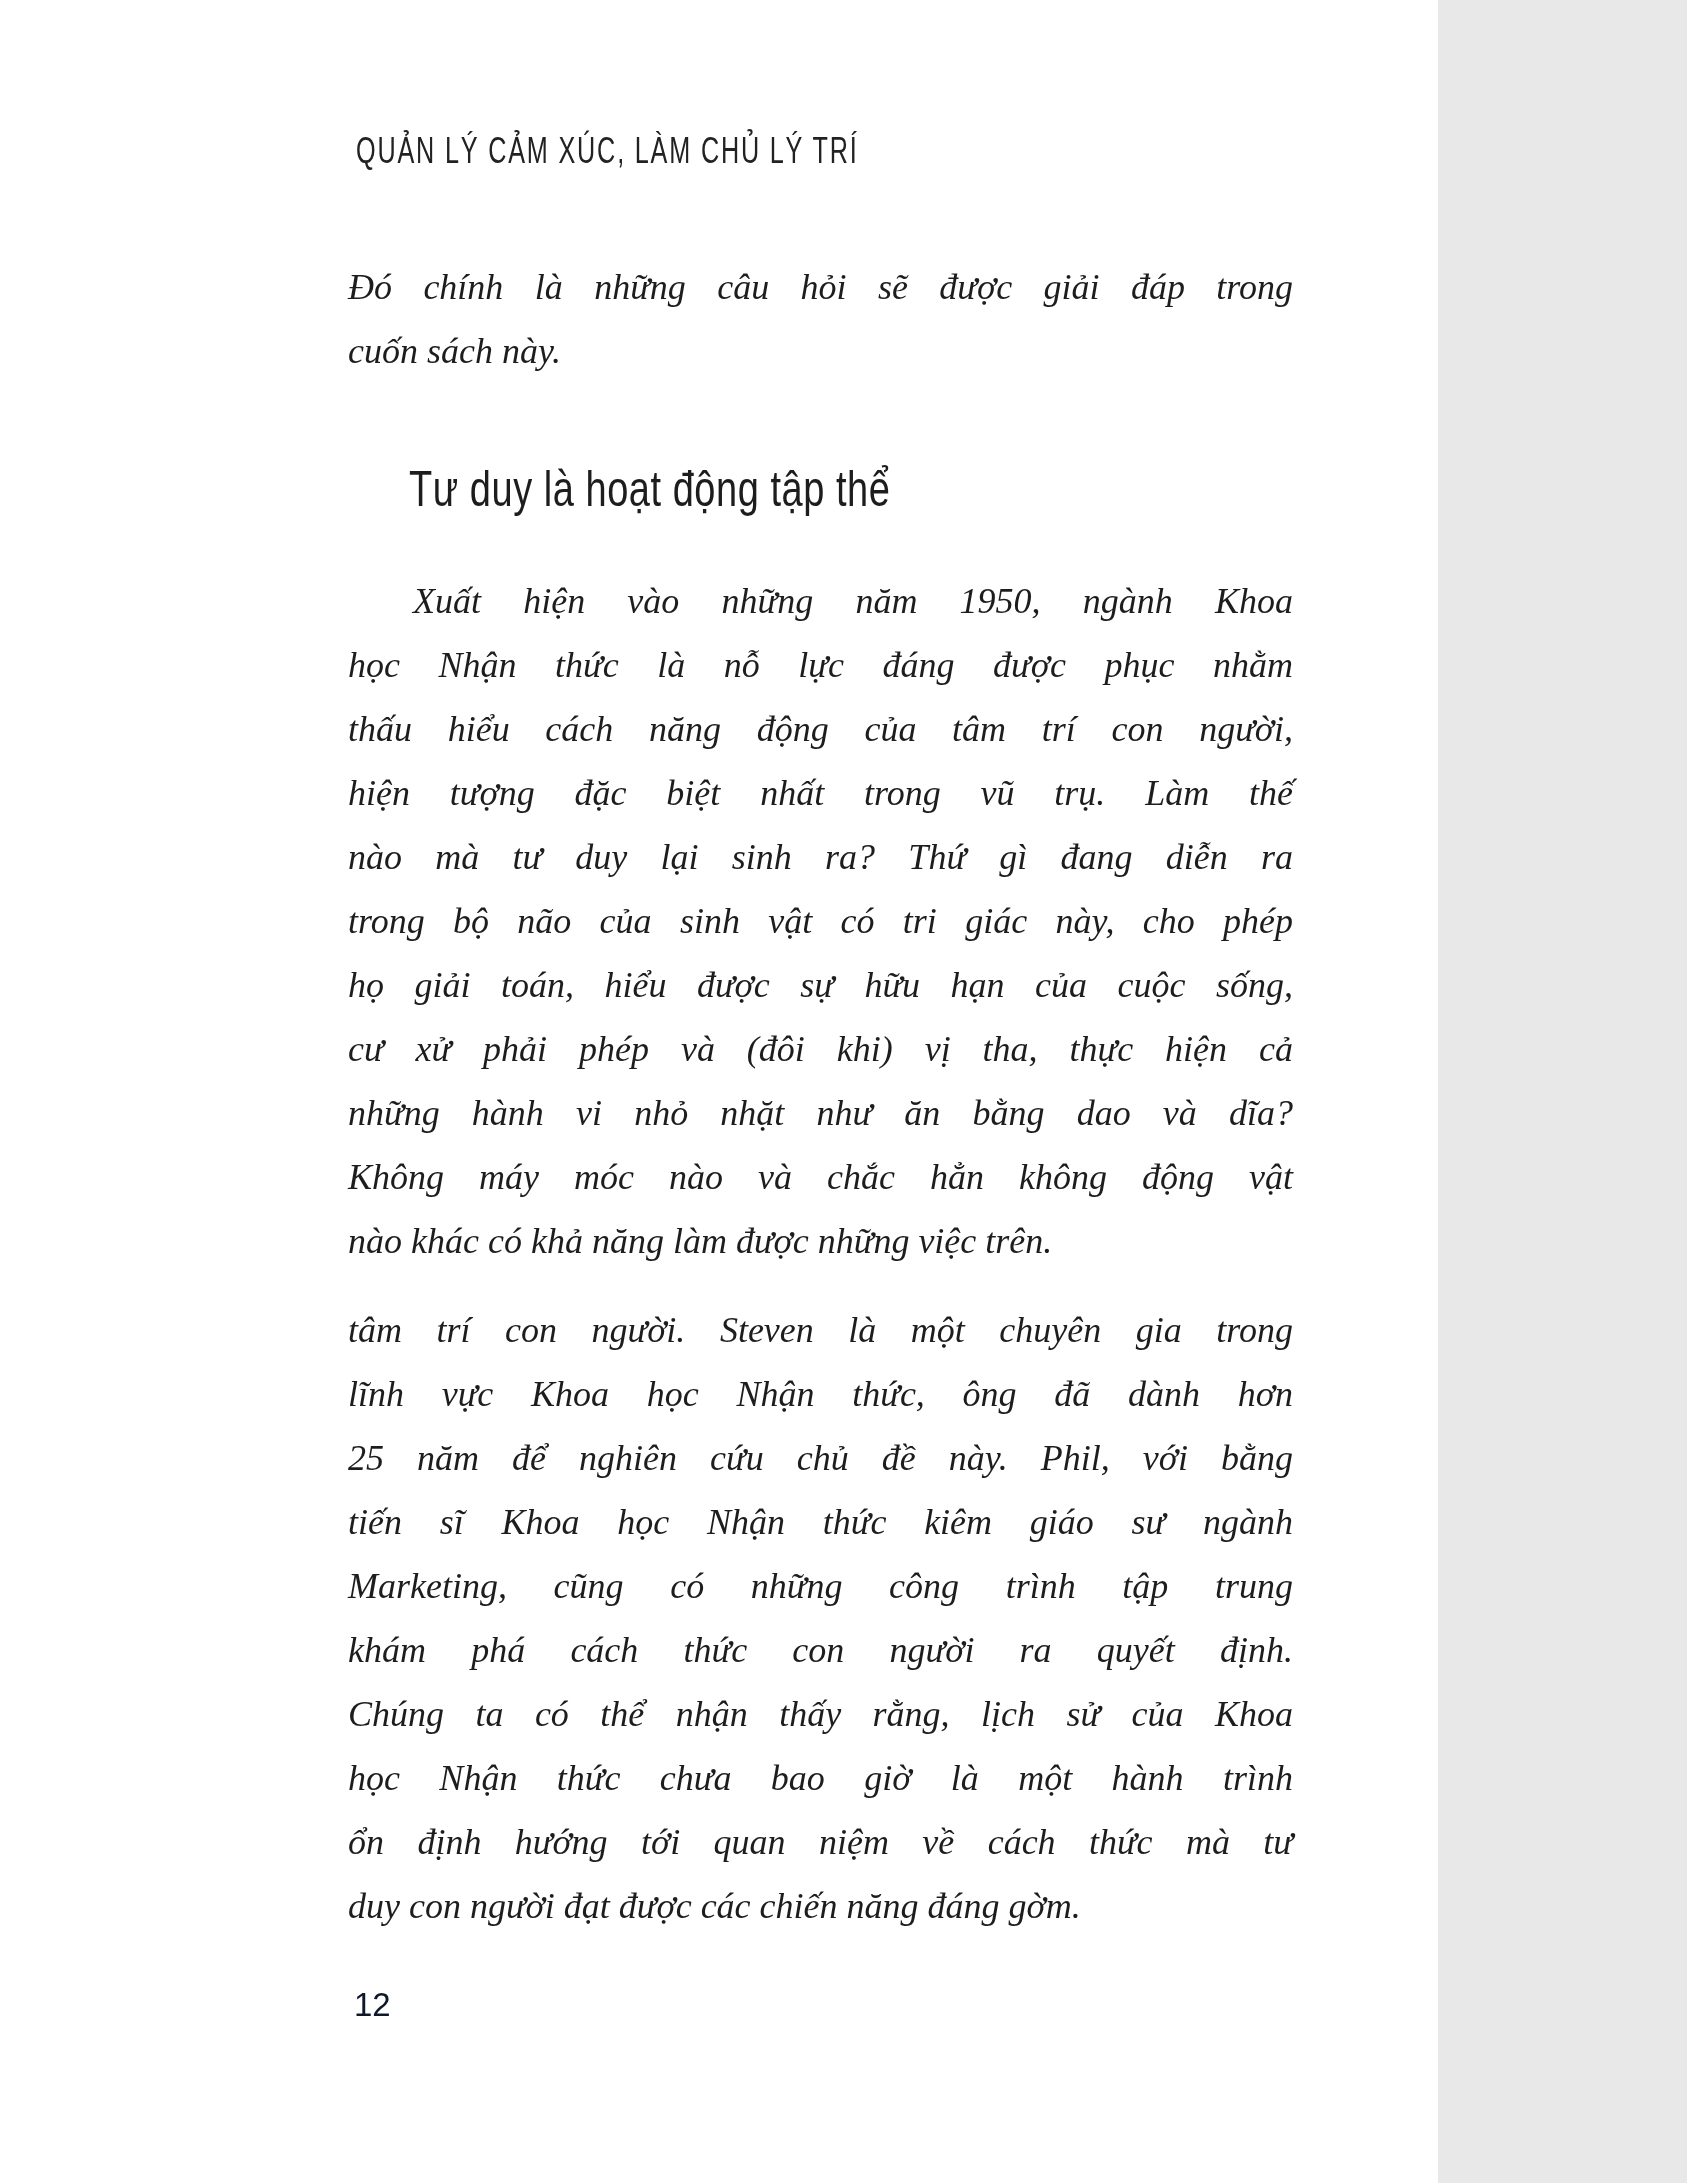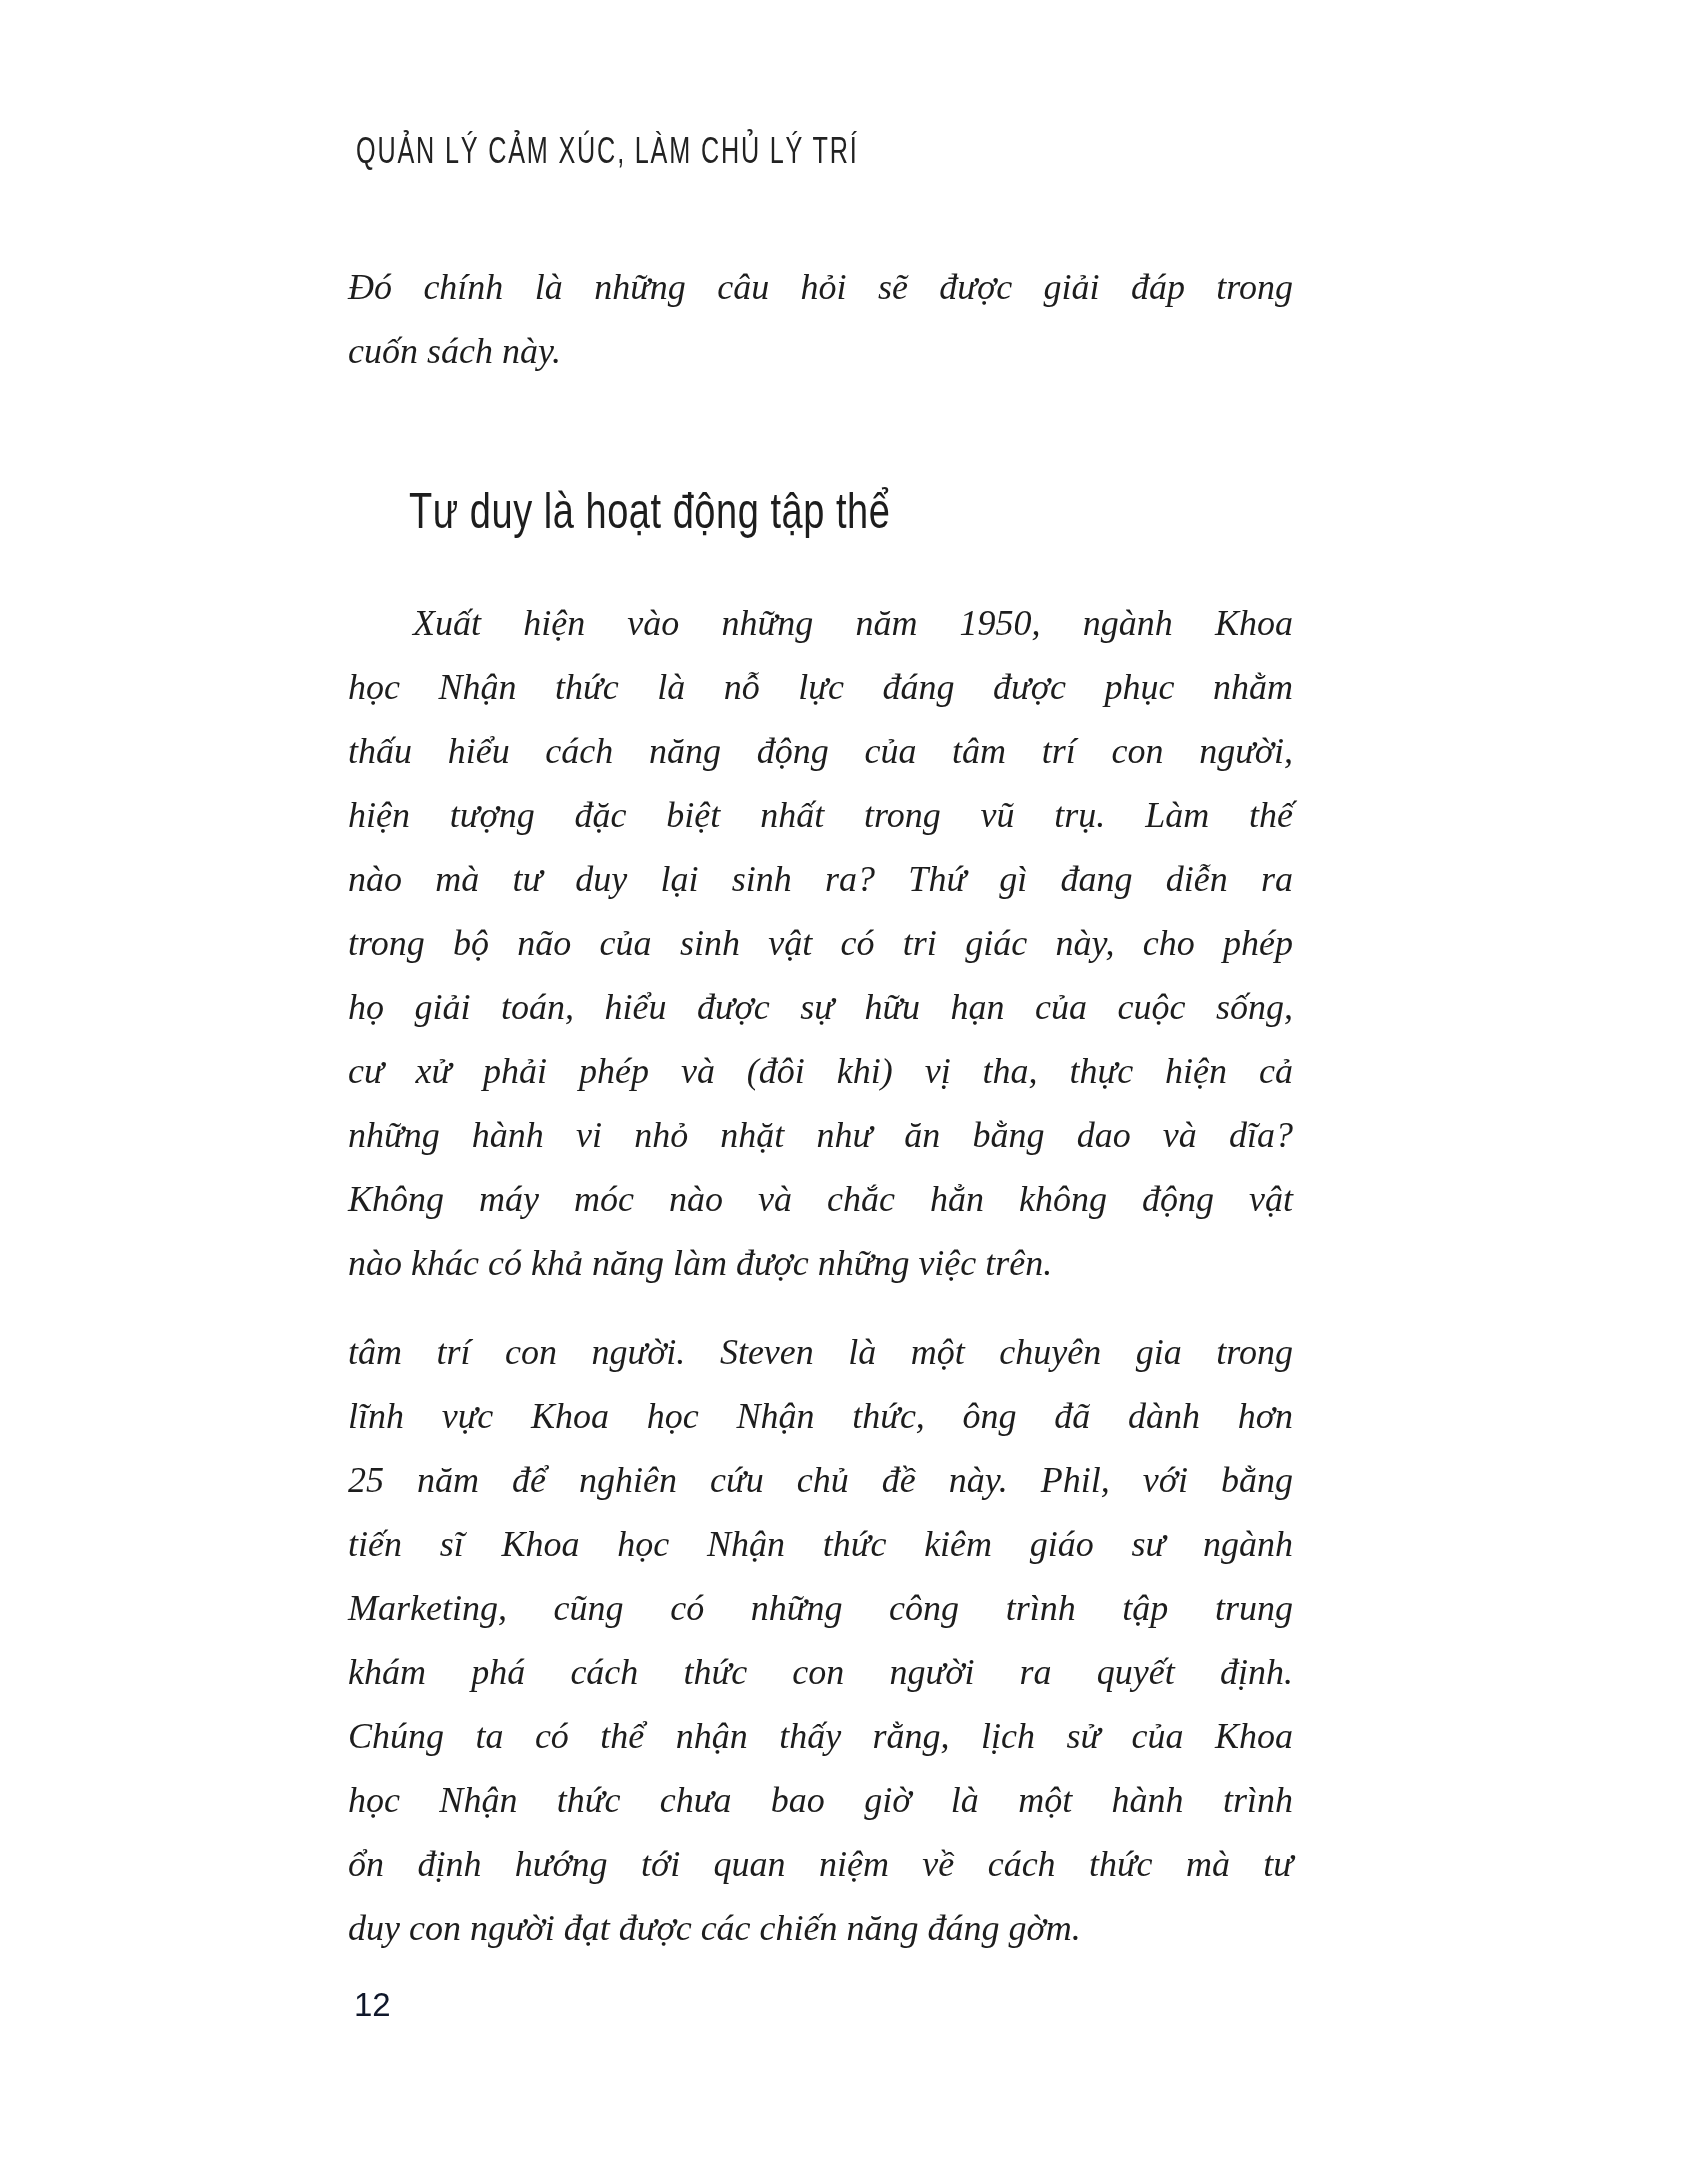--- a/index.html
+++ b/index.html
@@ -1,18 +1,18 @@
 <!DOCTYPE html>
 <html style="font-size:10.6px"><head>
 <meta charset="utf-8">
 <style>
   html,body { margin:0; padding:0; background:#e8e8e8; }
   .page {
     position:relative;
-    width:1687px; height:2183px;
+    width:1438px; height:2183px;
     background:#ffffff;
     font-family:"Liberation Serif", serif;
     color:#1d1d1d;
     overflow:hidden;
   }
   .running-header {
     position:absolute; left:356px; top:130px;
     font-family:"Liberation Sans", sans-serif;
     font-size:36px; font-weight:400;
     letter-spacing:2.6px;
@@ -22,21 +22,21 @@
     color:#222222;
   }
   .body-col {
     position:absolute; left:344px; top:251px; width:953px;
   }
   .para { font-size:36px; line-height:64px; margin:4px;font-style:italic; }
   .para .line { text-align:justify; text-align-last:justify; }
   .para .line.last { text-align-last:left; }
   .para .line.indent { text-indent:65px; }
   .heading-wrap {
-    margin-top:92px; margin-bottom:30px;
+    margin-top:70px; margin-bottom:30px;
     padding-left:65px;
     line-height:73px;
     white-space:nowrap;
   }
   .heading-inner {
     display:inline-block;
     font-family:"Liberation Sans", sans-serif;
     font-size:50px; font-weight:400;
     letter-spacing:0.7px;
     transform:scaleX(0.76);

